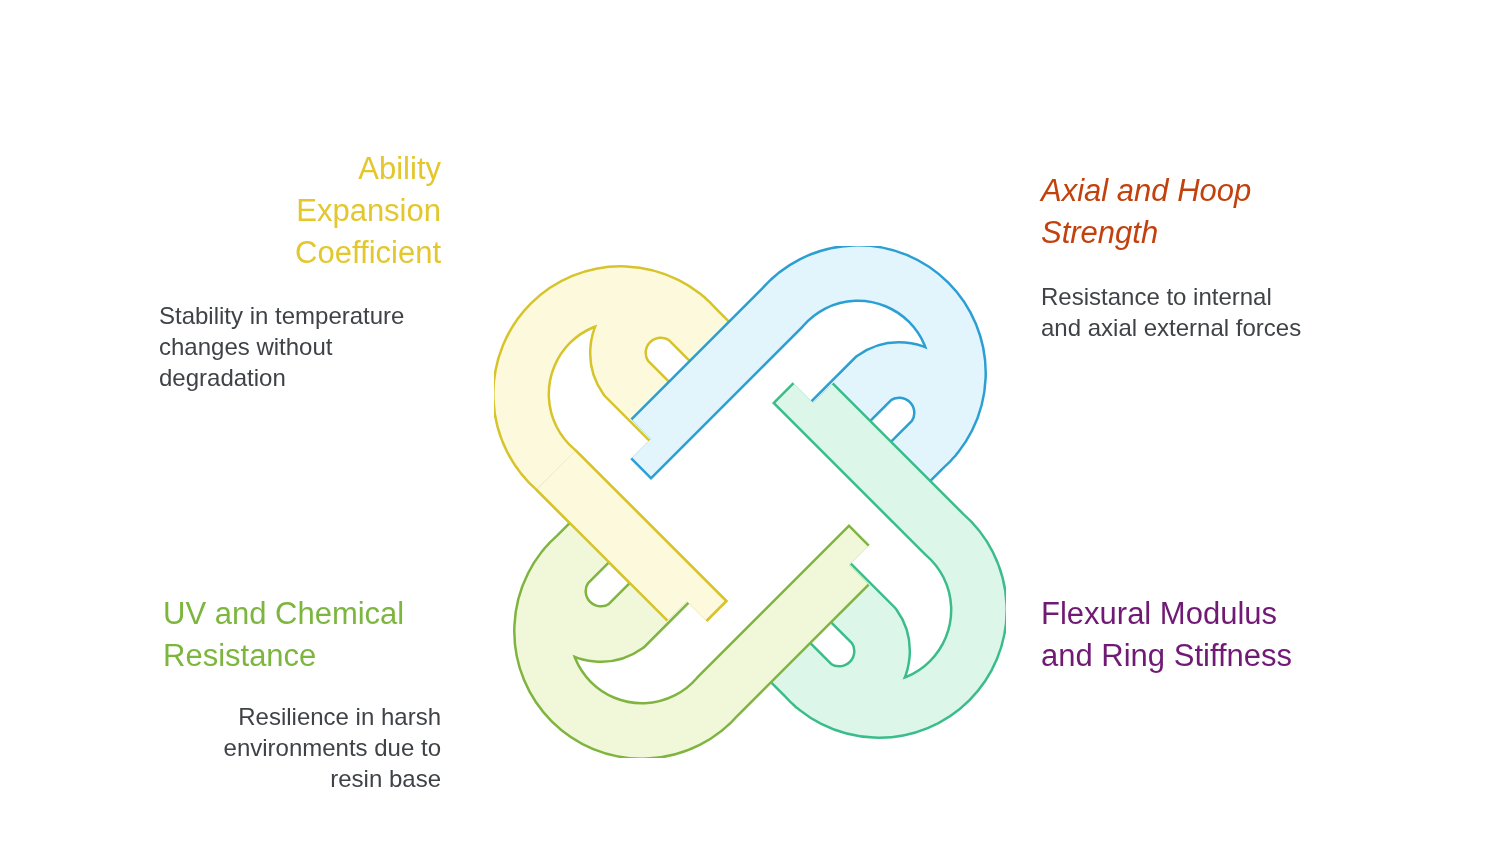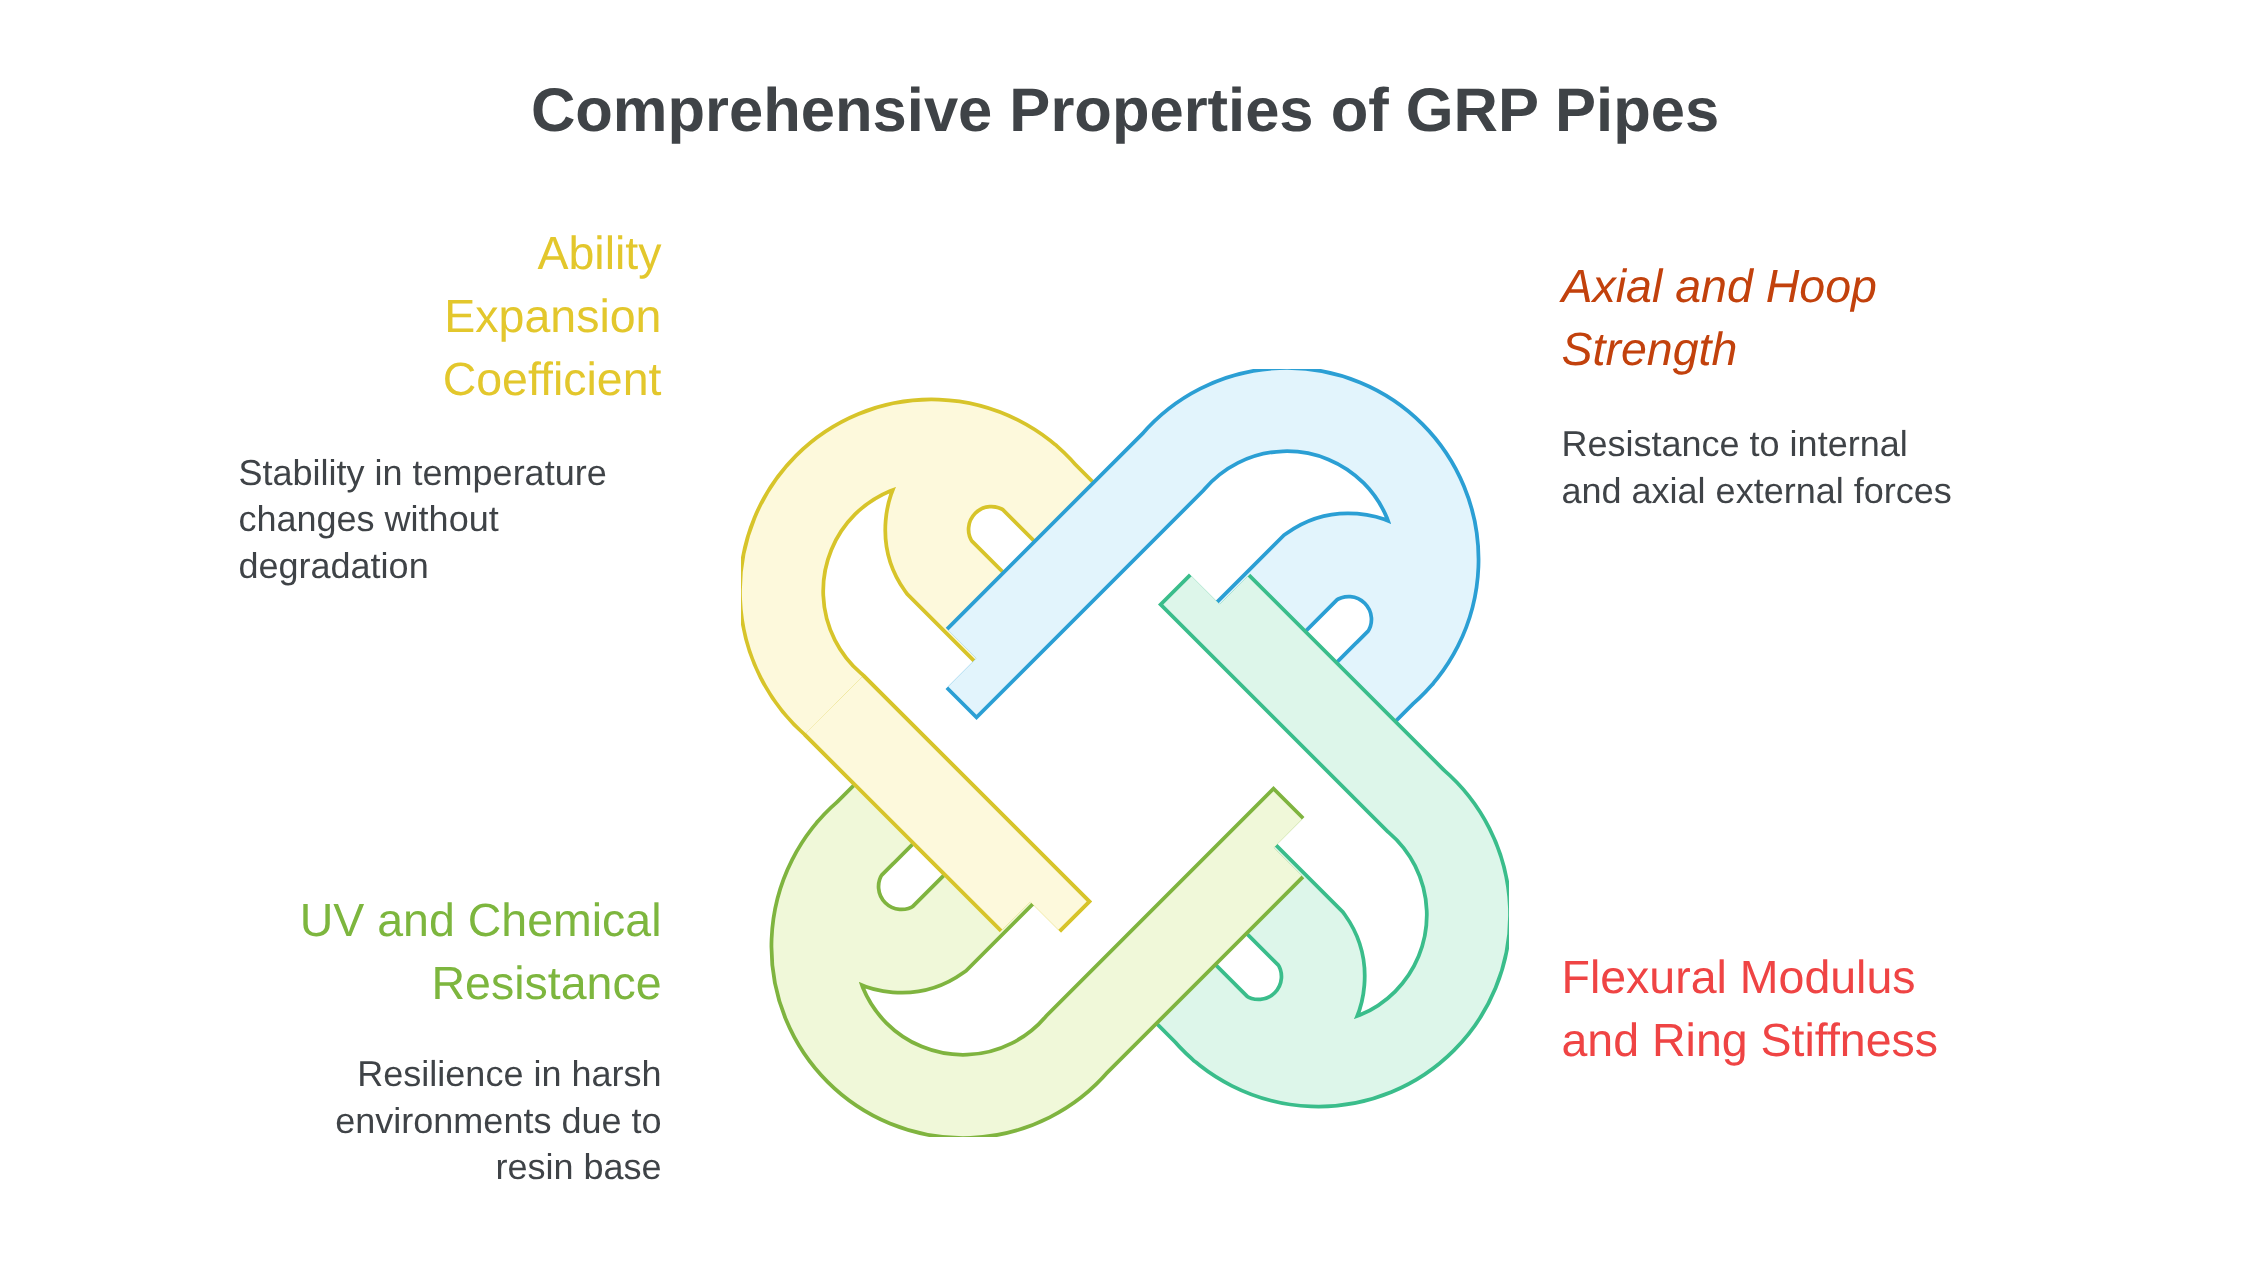--- a/index.html
+++ b/index.html
@@ -15,34 +15,33 @@
 
   .q-heading { position:absolute; font-size:31px; line-height:42px; font-weight:400; }
   .q-body    { position:absolute; font-size:24px; line-height:31px; font-weight:400; color:#3f4347; }
 
   .tl-heading { top:148px; right:1059px; width:200px; text-align:right; color:#e3c72c; }
   .tl-body    { top:300px; right:1059px; width:282px; text-align:left; }
 
   .tr-heading { top:170px; left:1041px; width:250px; text-align:left; color:#29a3d7; }
   .tr-body    { top:281px; left:1041px; width:262px; text-align:left; }
 
-  .bl-heading { top:593px; right:1059px; width:278px; text-align:right; color:#7db63e; }
+  .bl-heading { top:593px; right:1059px; width:278px; text-align:left; color:#7db63e; }
   .bl-body    { top:701px; right:1059px; width:258px; text-align:right; }
 
   .br-heading { top:593px; left:1041px; width:288px; text-align:left; color:#2fbe88; }
   .br-body    { top:701px; left:1041px; width:296px; text-align:left; }
 
   .knot-wrap { position:absolute; left:494px; top:246px; width:512px; height:512px; }
 </style>
 </head>
 <body>
 
 <div class="canvas">
 
-  <h1 class="main-title">Comprehensive Properties of GRP Pipes</h1>
 
   <div class="knot-wrap">
     <svg width="512" height="512" viewBox="0 0 512 512">
 
       <g>
 
         <g>
           <path fill="none" stroke-width="58" d="M 192.85 355.15 L 193 355 L 62 224 A 100 100 0 1 1 203 83 L 247 127 M 245 125 L 192 72 A 43 43 0 0 0 132 132 L 186 186" stroke="#d7c42a"></path>
           <path fill="none" stroke-width="53" d="M 192.85 355.15 L 193 355 L 62 224 A 100 100 0 1 1 203 83 L 247 127 M 245 125 L 192 72 A 43 43 0 0 0 132 132 L 186 186" stroke="#fdf9dc"></path>
         </g>
@@ -72,15 +71,15 @@
 
   <div class="q-heading tl-heading" style="color: rgb(227, 199, 44);">Ability Expansion Coefficient</div>
   <div class="q-body tl-body">Stability in temperature changes without degradation</div>
 
   <div class="q-heading tr-heading" style="color: #c2410c; font-style: italic;">Axial and Hoop Strength</div>
   <div class="q-body tr-body">Resistance to internal and axial external forces</div>
 
   <div class="q-heading bl-heading" style="color: rgb(125, 182, 62);">UV and Chemical Resistance</div>
   <div class="q-body bl-body">Resilience in harsh environments due to resin base</div>
 
-  <div class="q-heading br-heading" style="color: #ef4444; margin-top: 38px;">Flexural Modulus and Ring Stiffness</div>
+  <div class="q-heading br-heading" style="color: #701a75;">Flexural Modulus and Ring Stiffness</div>
 
 </div>
 
 </body></html>

